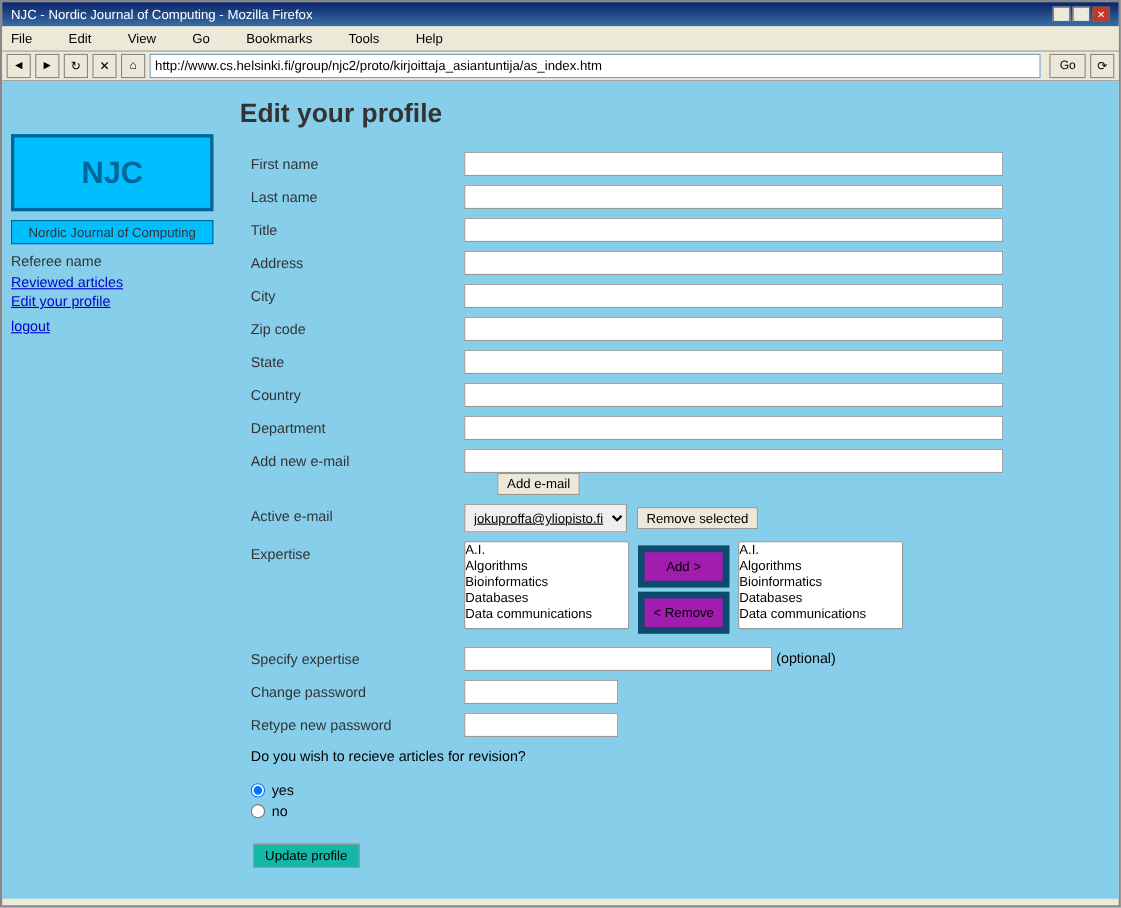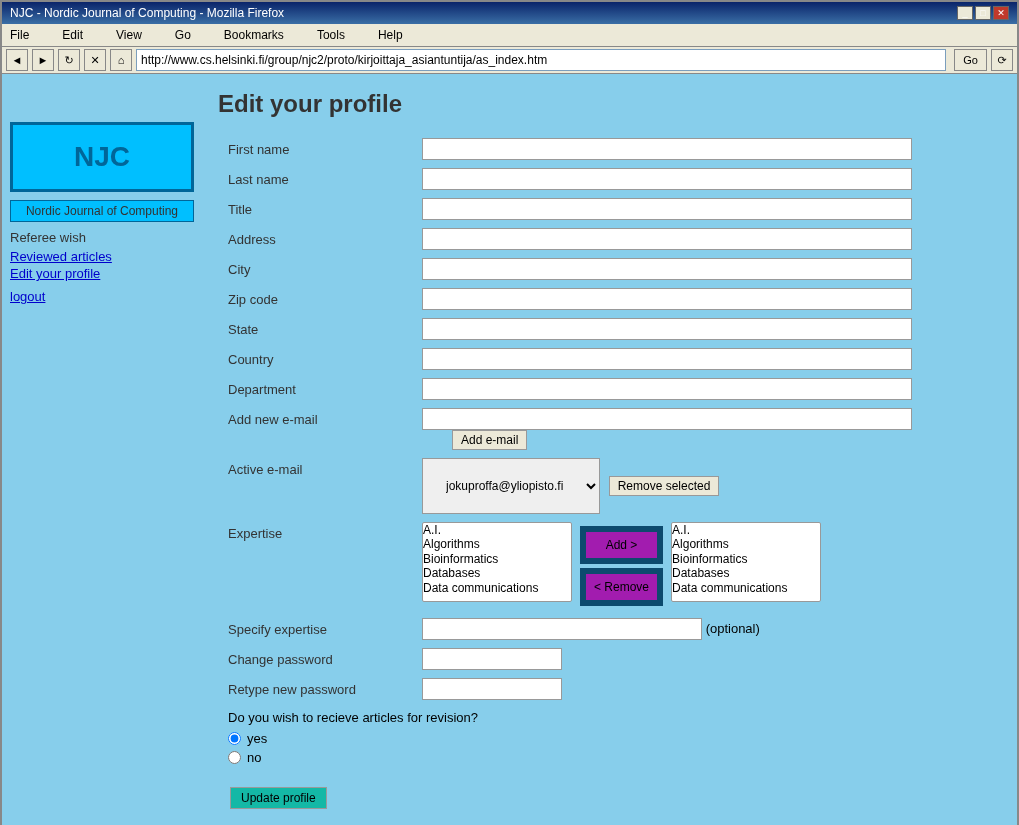--- a/index.html
+++ b/index.html
@@ -41,21 +41,21 @@
     .form-table { border-collapse: collapse; width: 100%; background: #87ceeb; }
     .form-row { }
     .form-label { padding: 5px 10px; font-size: 13px; color: #333; width: 200px; vertical-align: top; padding-top: 8px; }
     .form-field { padding: 4px 4px; vertical-align: middle; }
     .form-input { width: 490px; border: 1px solid #999; padding: 2px 4px; height: 22px; background: white; font-size: 12px; }
     .form-input-small { width: 140px; border: 1px solid #999; padding: 2px 4px; height: 22px; background: white; font-size: 12px; }
     .form-input-expertise { width: 280px; border: 1px solid #999; padding: 2px 4px; height: 22px; background: white; font-size: 12px; }
     .add-email-btn { border: 1px solid #999; background: #ece9d8; padding: 2px 8px; cursor: pointer; font-size: 12px; margin-left: 30px; }
 
     
-    .email-select { border: 1px solid #999; padding: 19px; font-size: 12px; }
+    .email-select { border: 1px solid #999; padding: 4px; font-size: 12px; text-decoration: underline; }
     .remove-btn { border: 1px solid #999; background: #ece9d8; padding: 2px 8px; cursor: pointer; font-size: 12px; margin-left: 5px; }
 
     
     .expertise-container { display: flex; align-items: flex-start; gap: 4px; }
     .expertise-list { width: 150px; height: 80px; border: 1px solid #999; font-size: 12px; background: white; }
     .expertise-buttons { display: flex; flex-direction: column; gap: 4px; justify-content: center; padding: 4px; }
     .expertise-btn { border: 6px solid #0c4a6e; background: #a21caf; padding: 6px 8px; cursor: pointer; font-size: 12px; white-space: nowrap; }
     .radio-option { display: flex; align-items: center; gap: 6px; margin-bottom: 4px; font-size: 13px; }
 
     
@@ -96,21 +96,21 @@
       <button class="go-btn">Go</button>
     </div>
     <button class="toolbar-btn">⟳</button>
   </div>
 
   <div class="page-content">
 
     <div class="sidebar">
       <div class="sidebar-logo">NJC</div>
       <div class="sidebar-nav-header">Nordic Journal of Computing</div>
-      <div class="sidebar-section-title">Referee wish</div>
+      <div class="sidebar-section-title">Referee name</div>
       <a class="sidebar-link">Reviewed articles</a>
       <a class="sidebar-link">Edit your profile</a>
       <a class="sidebar-logout">logout</a>
     </div>
 
     <div class="main-content">
       <div class="page-title">Edit your profile</div>
 
       <table class="form-table">
 
@@ -240,21 +240,21 @@
 
         <tr class="form-row">
           <td class="form-label">Retype new password</td>
           <td class="form-field">
             <input class="form-input-small" type="password" style="">
           </td>
         </tr>
 
         <tr class="form-row">
           <td colspan="2" class="form-field" style="padding: 6px 10px;">
-            <div style="margin-bottom: 6px;">Do you wish to recieve articles for revision?</div>
+            <div style="margin-bottom: 16px;">Do you wish to recieve articles for revision?</div>
             <div class="radio-option">
               <input type="radio" name="revision" checked="" style="">
               <span>yes</span>
             </div>
             <div class="radio-option">
               <input type="radio" name="revision" style="">
               <span>no</span>
             </div>
           </td>
         </tr>

